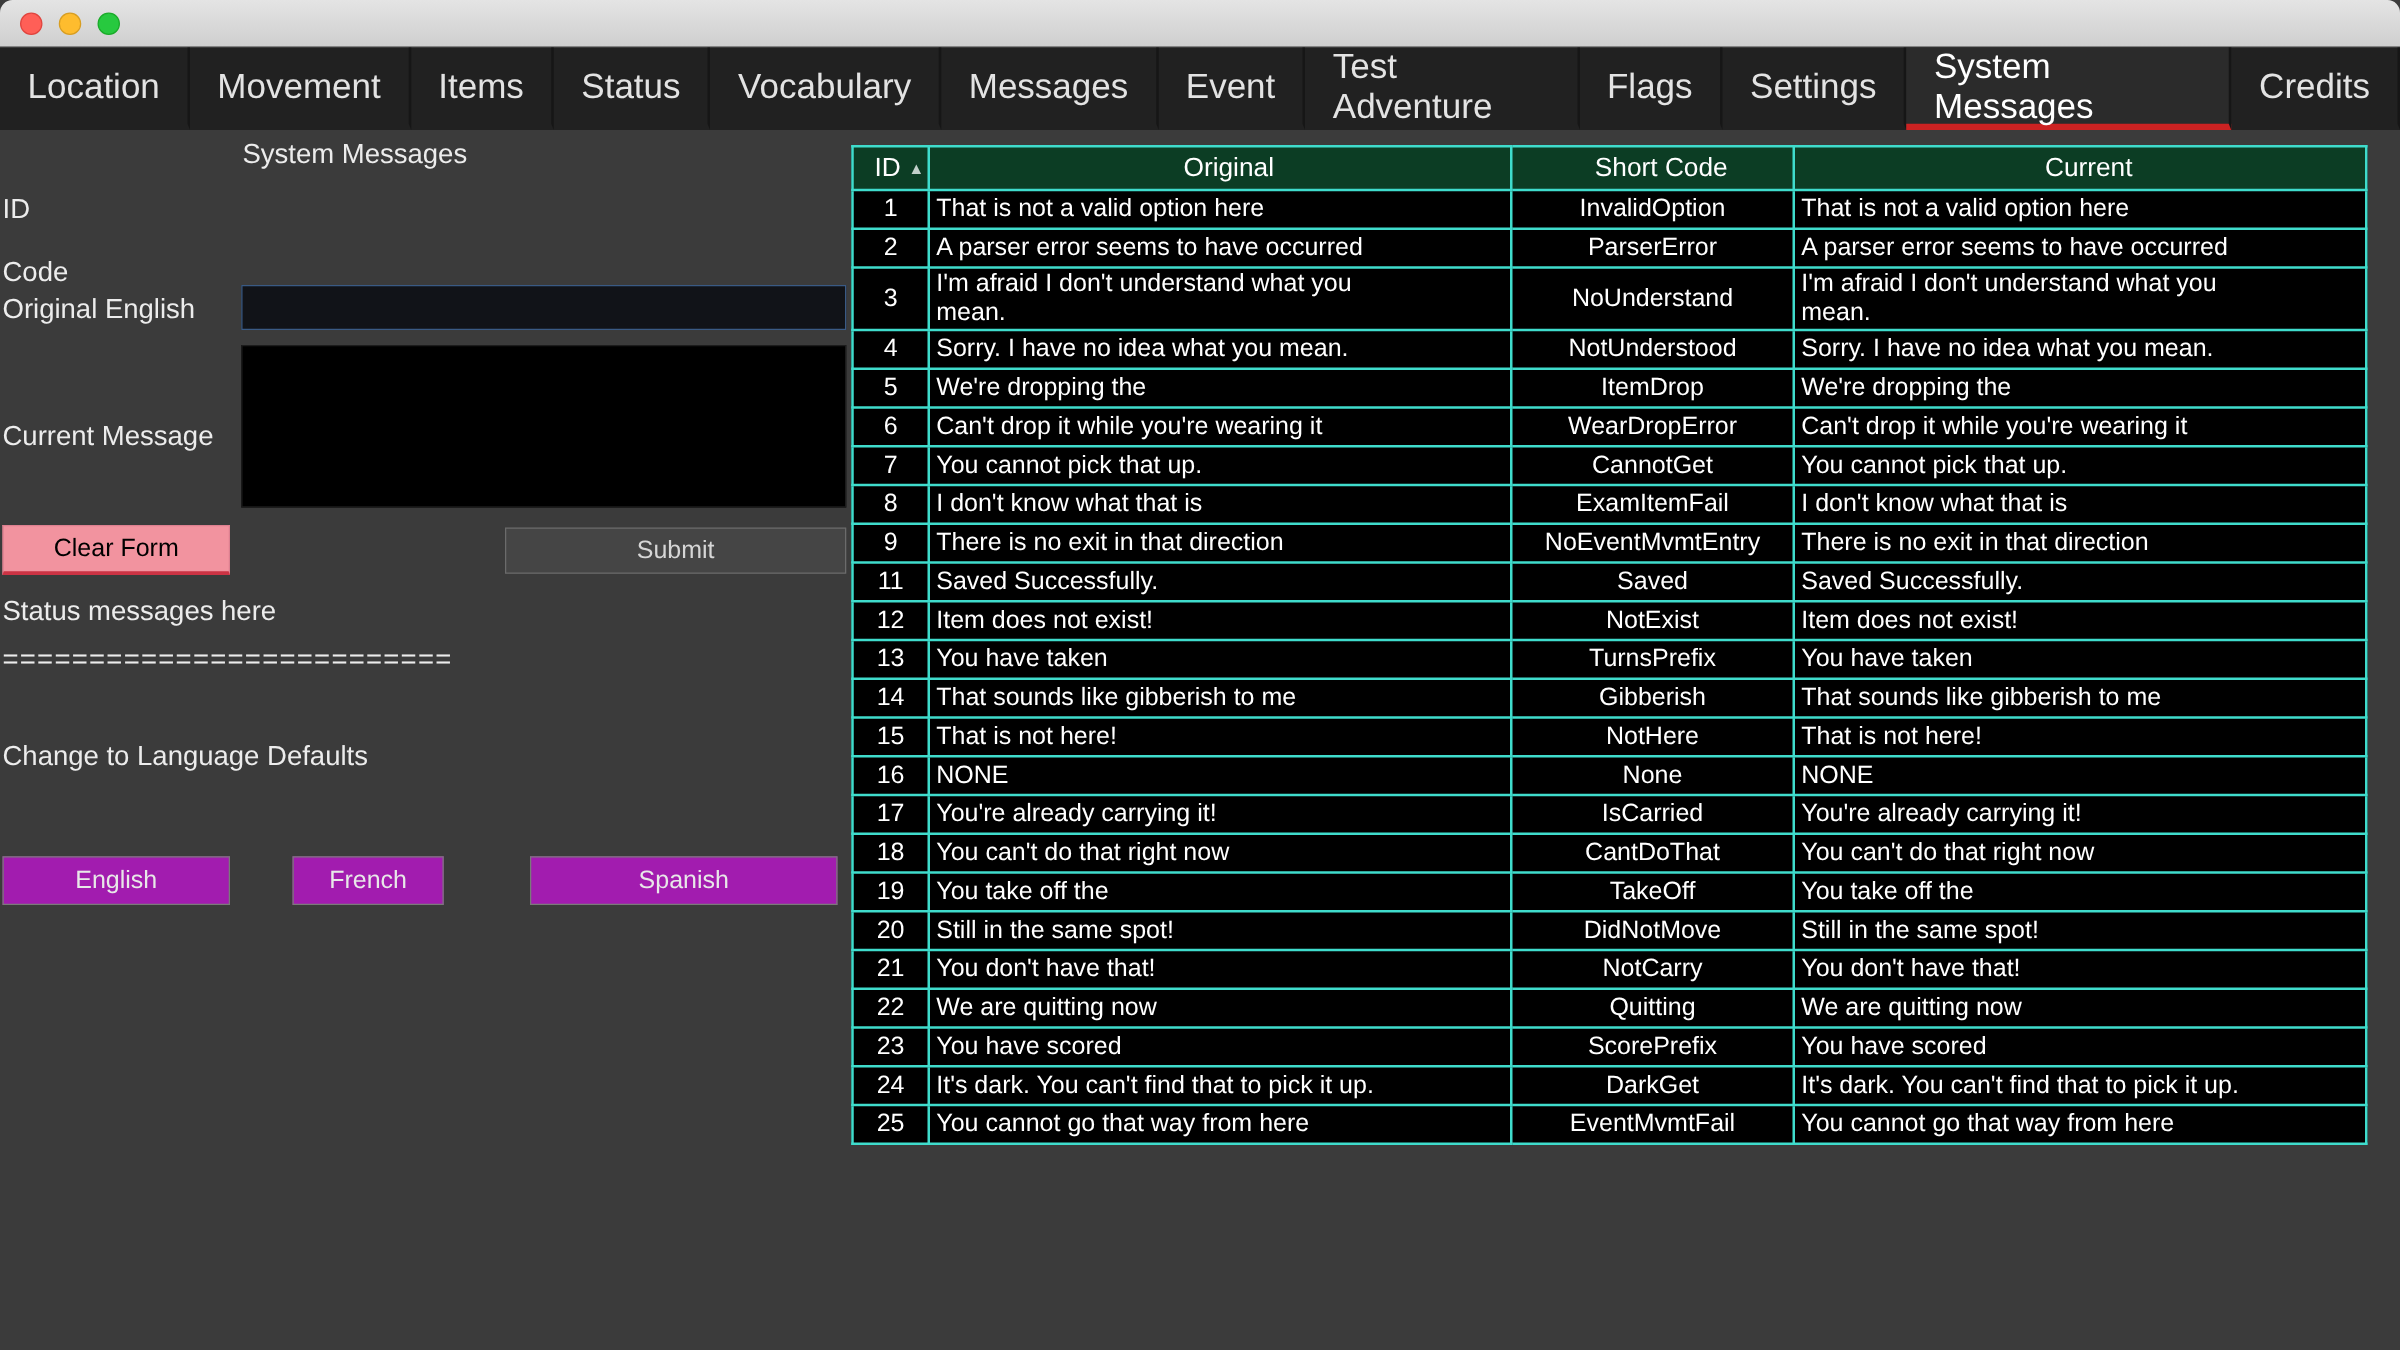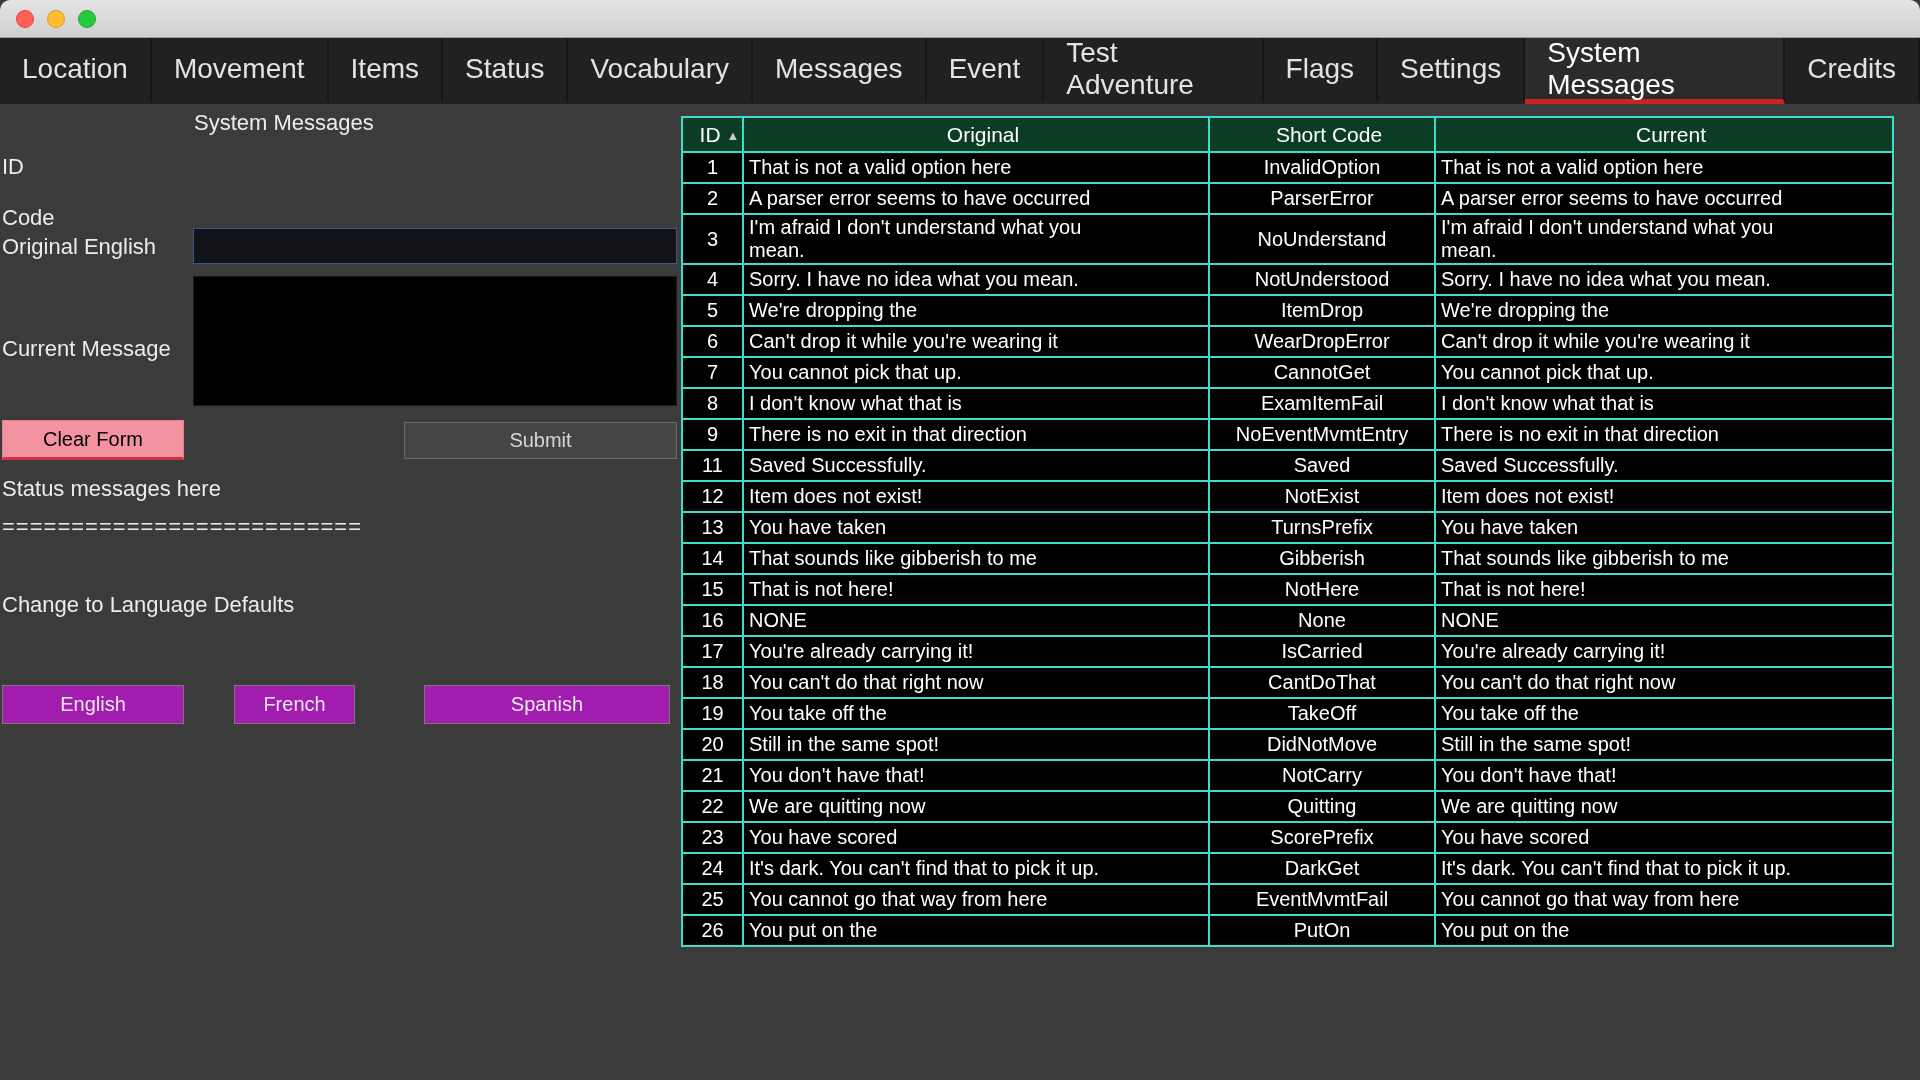--- a/index.html
+++ b/index.html
@@ -277,24 +277,18 @@
               <td class="c1">It's dark. You can't find that to pick it up.</td>
               <td class="c2">DarkGet</td>
               <td class="c3">It's dark. You can't find that to pick it up.</td>
             </tr>
             <tr>
               <td class="c0">25</td>
               <td class="c1">You cannot go that way from here</td>
               <td class="c2">EventMvmtFail</td>
               <td class="c3">You cannot go that way from here</td>
             </tr>
-            <tr>
-              <td class="c0">26</td>
-              <td class="c1">You put on the</td>
-              <td class="c2">PutOn</td>
-              <td class="c3">You put on the</td>
-            </tr>
           </tbody>
       </table>
     </div>
 
   </div>
 </div>
 
 </body></html>

